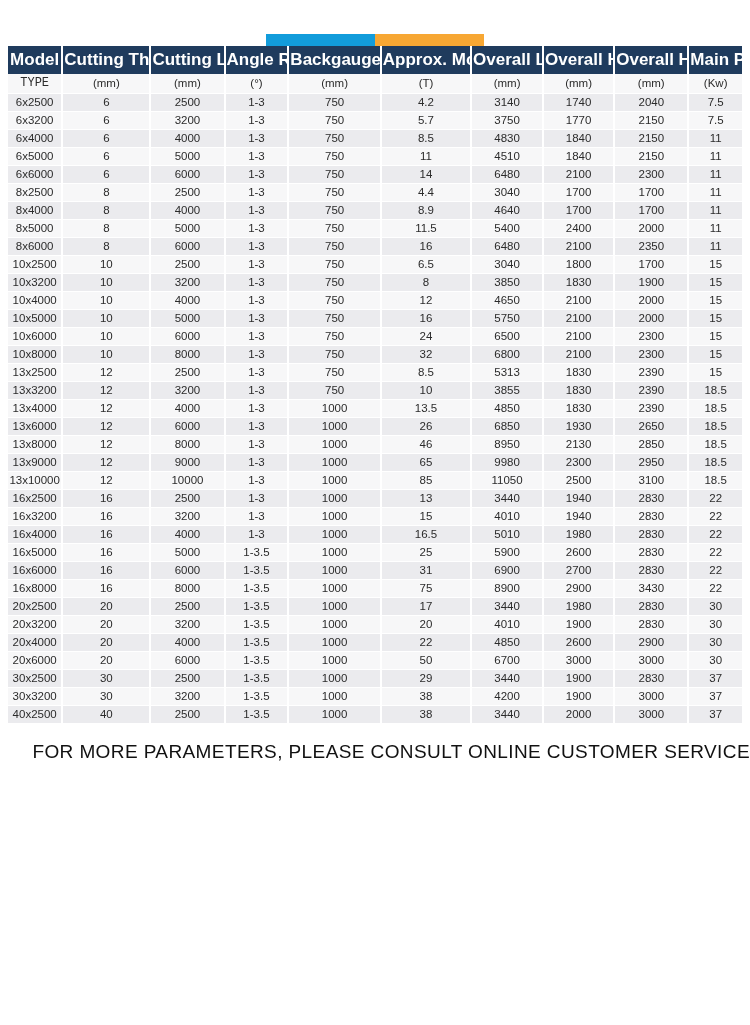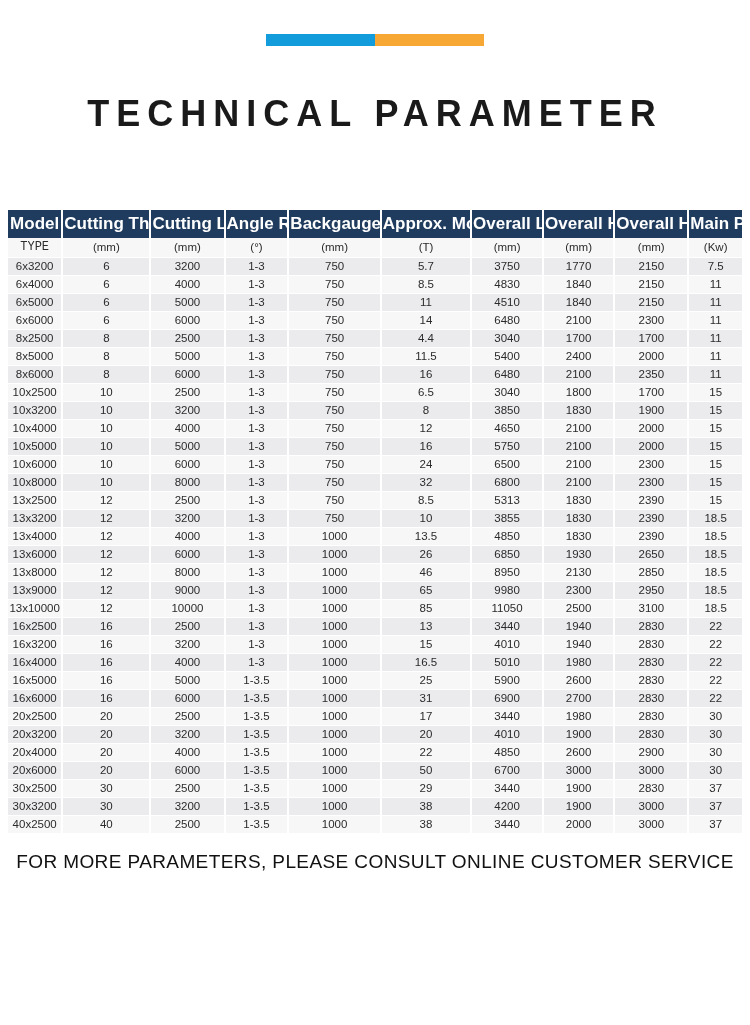--- a/index.html
+++ b/index.html
@@ -73,39 +73,38 @@
   table.params td:last-child{border-right:none;}
   table.params thead tr.units td{
     background:var(--row-light);
     height:19px;
     font-size:11.5px;
   }
   table.params thead tr.units td:first-child{font-size:12px;font-family:Liberation Mono, monospace;}
   table.params tbody tr:nth-child(odd) td{background:var(--row-dark);}
   table.params tbody tr:nth-child(even) td{background:var(--row-light);}
   .footer{
-    text-align:center;
+    text-align:right;
     font-size:19px;
     letter-spacing:0.4px;
     color:#111111;
     margin-top:17px;
     font-weight:400;
   }
 </style>
 </head>
 <body>
 
 <div class="page">
 
   <div class="top-bars">
     <span class="bar blue"></span>
     <span class="bar orange"></span>
   </div>
 
-  <h1 class="title">TECHNICAL PARAMETER</h1>
 
   <table class="params">
     <colgroup>
       <col class="c1">
         <col class="c2">
         <col class="c3">
         <col class="c4">
         <col class="c5">
       <col class="c6">
         <col class="c7">
@@ -134,20 +133,32 @@
           <td>(mm)</td>
           <td>(T)</td>
           <td>(mm)</td>
           <td>(mm)</td>
           <td>(mm)</td>
           <td>(Kw)</td>
         </tr>
     </thead>
     <tbody id="table-body">
         <tr>
+          <td>6x2500</td>
+          <td>6</td>
+          <td>2500</td>
+          <td>1-3</td>
+          <td>750</td>
+          <td>4.2</td>
+          <td>3140</td>
+          <td>1740</td>
+          <td>2040</td>
+          <td>7.5</td>
+        </tr>
+        <tr>
           <td>6x3200</td>
           <td>6</td>
           <td>3200</td>
           <td>1-3</td>
           <td>750</td>
           <td>5.7</td>
           <td>3750</td>
           <td>1770</td>
           <td>2150</td>
           <td>7.5</td>
@@ -194,20 +205,32 @@
           <td>2500</td>
           <td>1-3</td>
           <td>750</td>
           <td>4.4</td>
           <td>3040</td>
           <td>1700</td>
           <td>1700</td>
           <td>11</td>
         </tr>
         <tr>
+          <td>8x4000</td>
+          <td>8</td>
+          <td>4000</td>
+          <td>1-3</td>
+          <td>750</td>
+          <td>8.9</td>
+          <td>4640</td>
+          <td>1700</td>
+          <td>1700</td>
+          <td>11</td>
+        </tr>
+        <tr>
           <td>8x5000</td>
           <td>8</td>
           <td>5000</td>
           <td>1-3</td>
           <td>750</td>
           <td>11.5</td>
           <td>5400</td>
           <td>2400</td>
           <td>2000</td>
           <td>11</td>
@@ -434,20 +457,32 @@
           <td>6000</td>
           <td>1-3.5</td>
           <td>1000</td>
           <td>31</td>
           <td>6900</td>
           <td>2700</td>
           <td>2830</td>
           <td>22</td>
         </tr>
         <tr>
+          <td>16x8000</td>
+          <td>16</td>
+          <td>8000</td>
+          <td>1-3.5</td>
+          <td>1000</td>
+          <td>75</td>
+          <td>8900</td>
+          <td>2900</td>
+          <td>3430</td>
+          <td>22</td>
+        </tr>
+        <tr>
           <td>20x2500</td>
           <td>20</td>
           <td>2500</td>
           <td>1-3.5</td>
           <td>1000</td>
           <td>17</td>
           <td>3440</td>
           <td>1980</td>
           <td>2830</td>
           <td>30</td>

